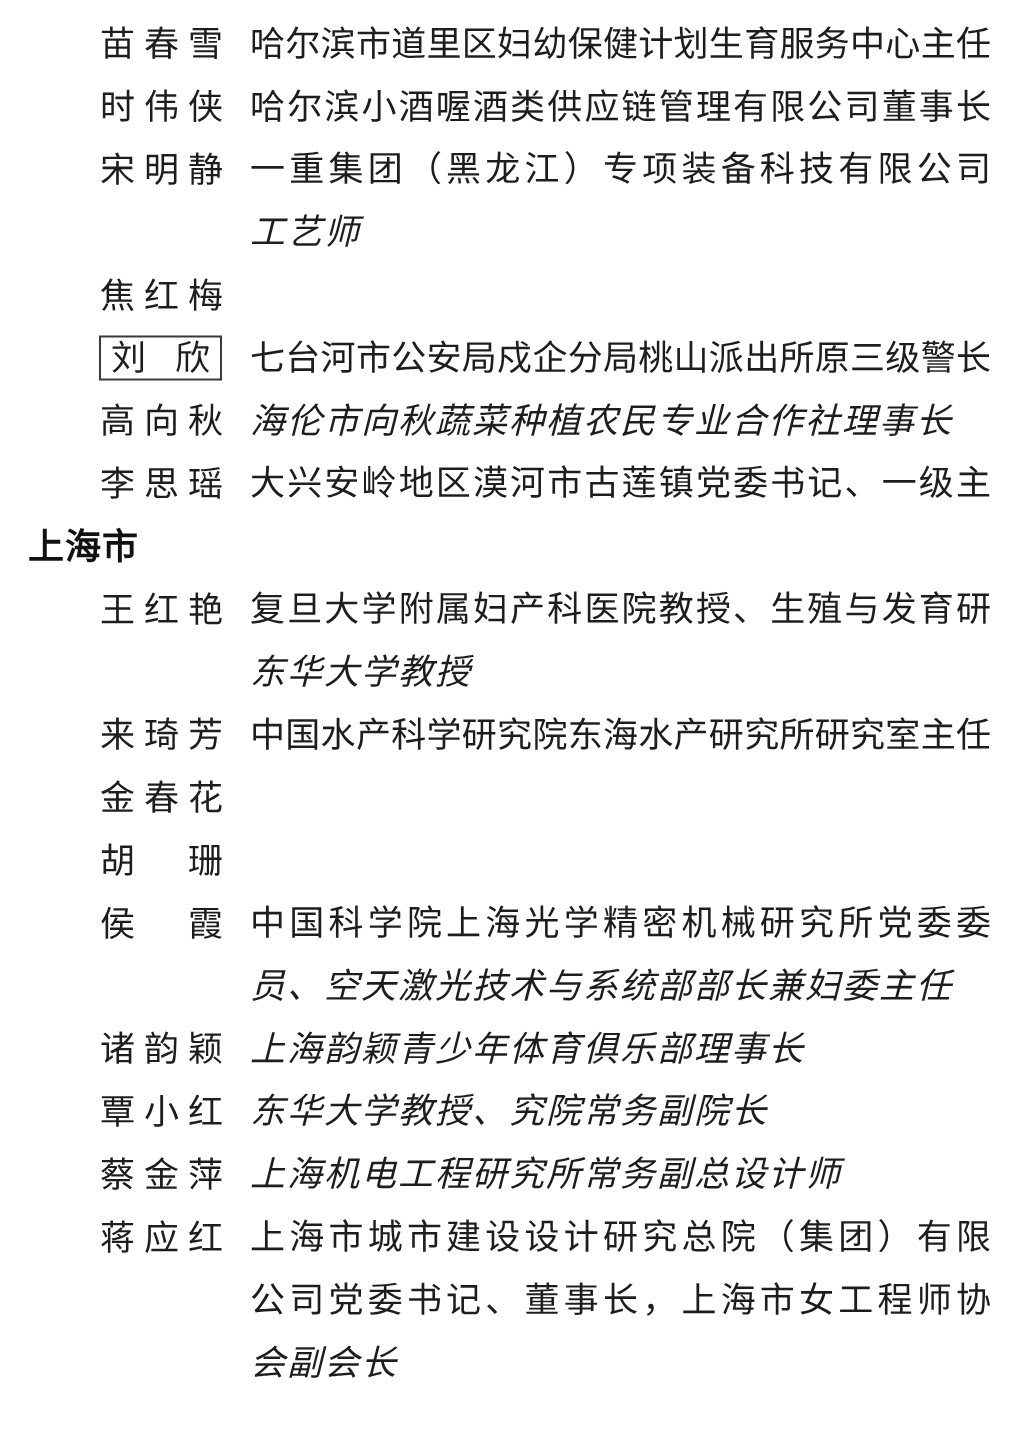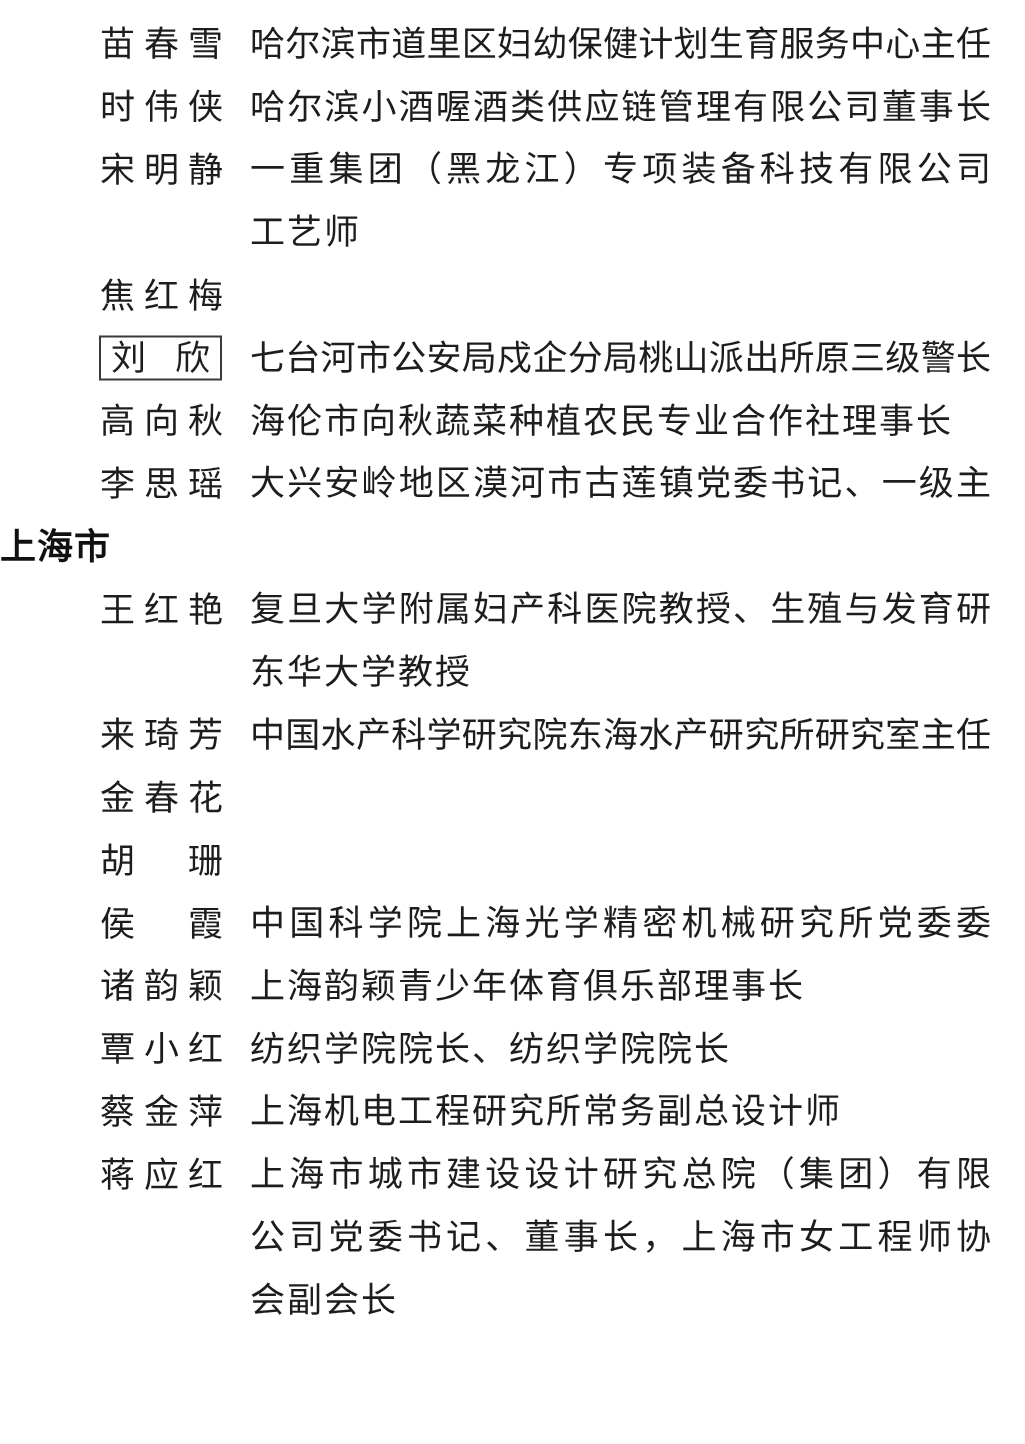--- a/index.html
+++ b/index.html
@@ -64,28 +64,30 @@
   
   .title-line {
     margin-left: 250px;
     width: 741px;
     font-size: 35px;
     line-height: 1;
   }
   .title-line.natural {
     letter-spacing: 2px;
     white-space: nowrap;
+    font-style: italic;
   }
   .title-line.stretch {
     display: flex;
     justify-content: space-between;
     white-space: nowrap;
   }
   
   .heading {
+    margin-left: 28px;
     font-size: 36px;
     line-height: 1;
     font-weight: 700;
     color: #111111;
     font-family: "Liberation Sans", "DejaVu Sans", sans-serif;
     letter-spacing: 1px;
     white-space: nowrap;
   }
 </style>
 </head>
@@ -356,34 +358,37 @@
         <span>械</span>
         <span>研</span>
         <span>究</span>
         <span>所</span>
         <span>党</span>
         <span>委</span>
         <span>委</span>
       </div>
     </div>
     <div class="row">
+      <div class="title-line natural">员、空天激光技术与系统部部长兼妇委主任</div>
+    </div>
+    <div class="row">
       <div class="name-cell">
         <span>诸</span>
         <span>韵</span>
         <span>颖</span>
       </div>
       <div class="title-line natural">上海韵颖青少年体育俱乐部理事长</div>
     </div>
     <div class="row">
       <div class="name-cell">
         <span>覃</span>
         <span>小</span>
         <span>红</span>
       </div>
-      <div class="title-line natural">纺织学院院长、纺织学院院长</div>
+      <div class="title-line natural">东华大学教授、究院常务副院长</div>
     </div>
     <div class="row">
       <div class="name-cell">
         <span>蔡</span>
         <span>金</span>
         <span>萍</span>
       </div>
       <div class="title-line natural">上海机电工程研究所常务副总设计师</div>
     </div>
     <div class="row">

